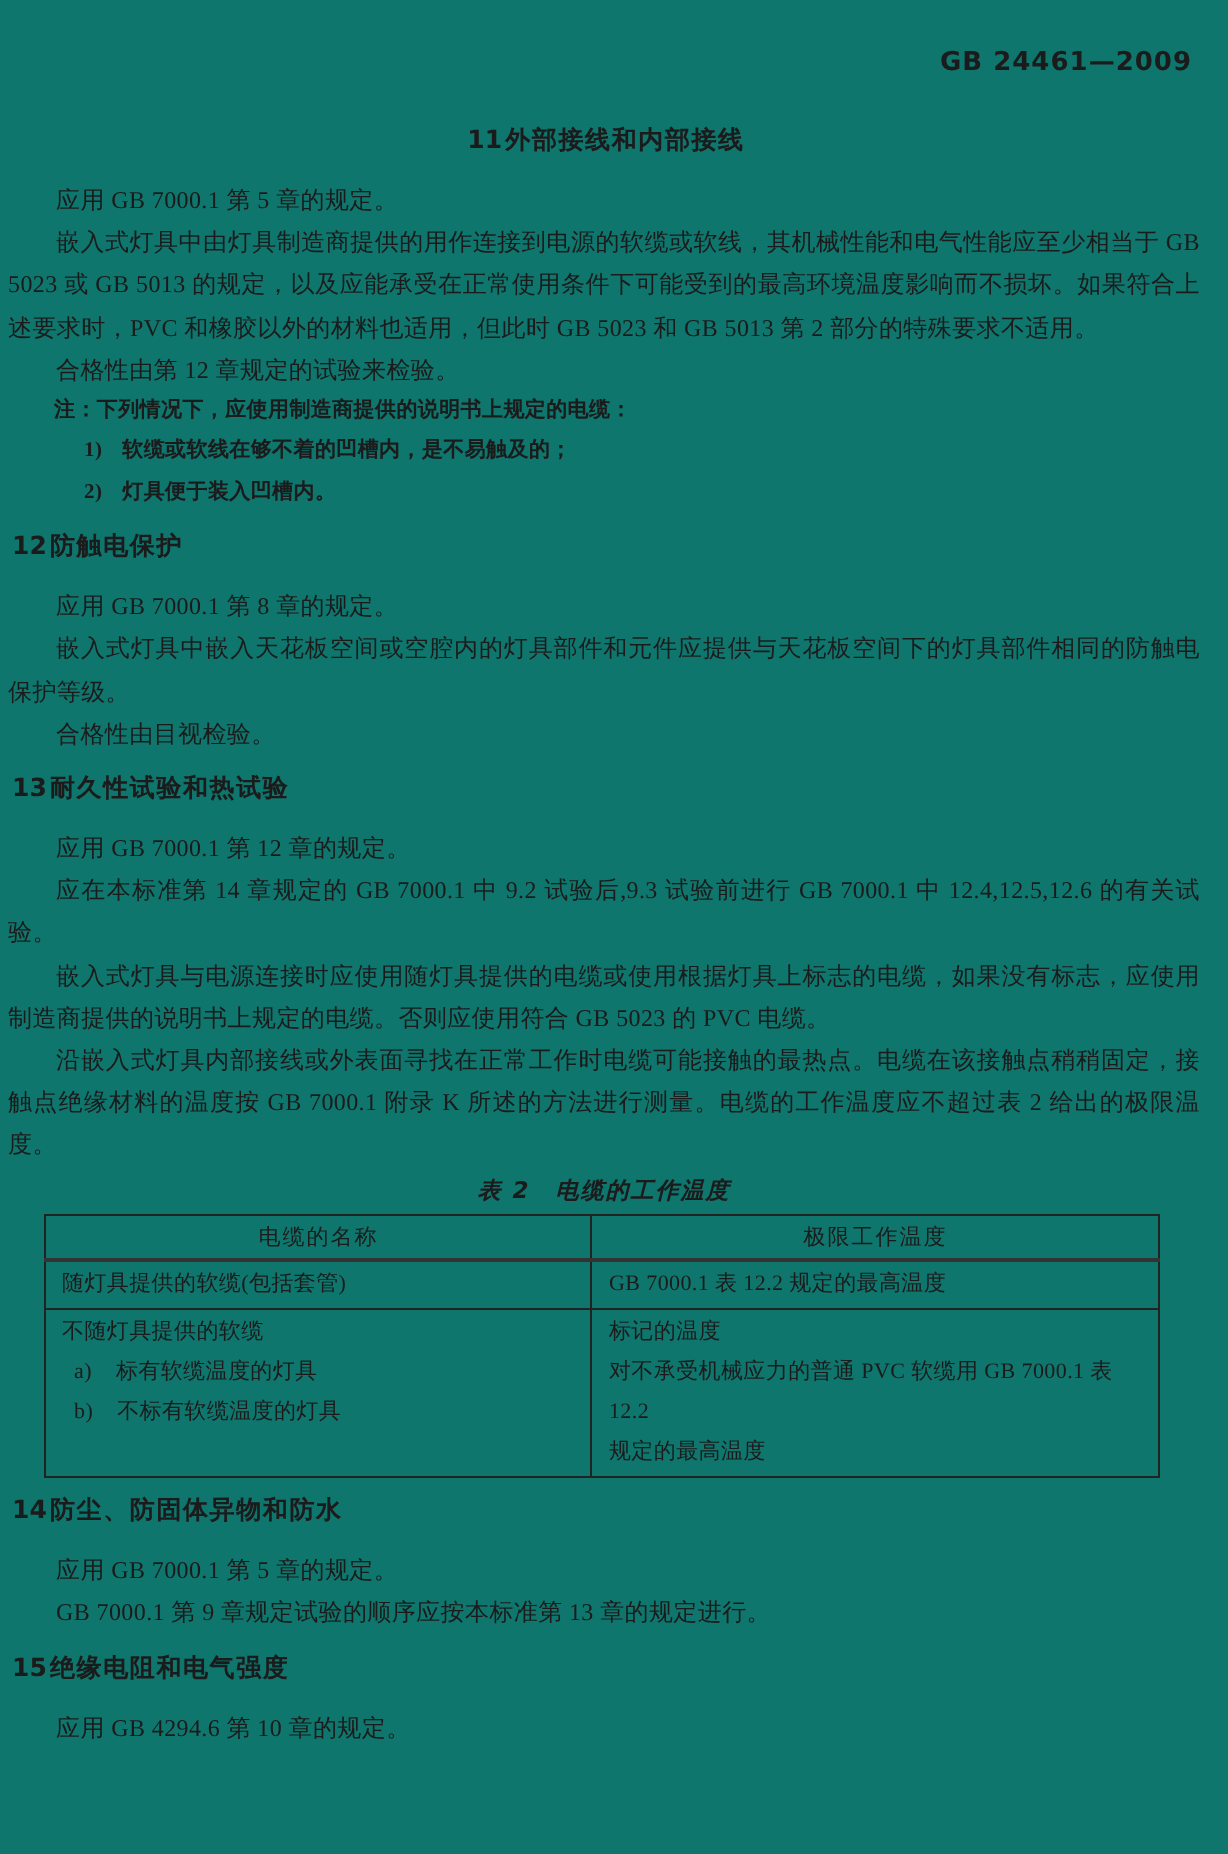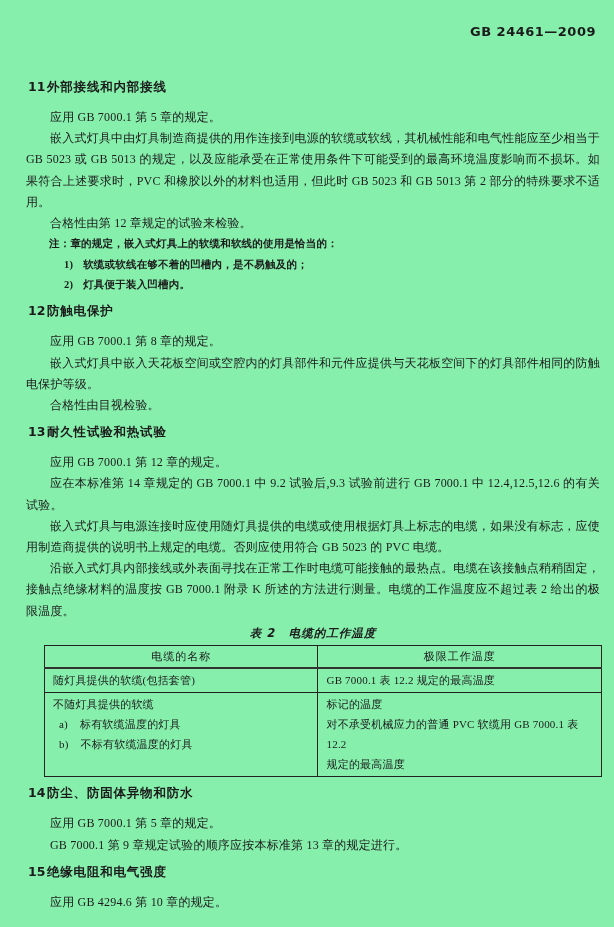--- a/index.html
+++ b/index.html
@@ -6,23 +6,23 @@
   html,body { width:614px; }
   body {
     height:927px;
     background:#ffffff;
     color:#1b1b1b;
     font-family:"Liberation Serif","DejaVu Serif",serif;
     overflow:hidden;
   }
   .page {
     width:614px; height:927px;
-    padding:24px 14px 0 26px;
+    padding:24px 14px 0 4px;
     position:relative;
-    background:#86efac;
+    background:#0f766e;
   }
   .doc-header {
     text-align:right;
     font-family:"DejaVu Sans","Liberation Sans",sans-serif;
     font-weight:700;
     font-size:13px;
     letter-spacing:0.5px;
     padding-right:4px;
     height:16px;
   }
@@ -31,21 +31,21 @@
     align-items:baseline;
     font-family:"DejaVu Sans","Liberation Sans",sans-serif;
     font-weight:700;
     font-size:12.5px;
     letter-spacing:0.8px;
     margin-left:2px;
     margin-top:6px;
     height:17px;
   }
   .sec-heading .sec-no { min-width:19px; letter-spacing:0; }
-  .first-heading { margin-top:39px; }
+  .first-heading { margin-top:22px;justify-content:center; }
   .body-p {
     font-size:12px;
     line-height:21.2px;
     text-align:justify;
     letter-spacing:0.2px;
     text-indent:2em;
   }
   .p-gap { margin-top:11px; }
   .note {
     font-size:10.5px;
@@ -109,21 +109,21 @@
 
   <div class="doc-header">GB 24461—2009</div>
 
   <div class="sec-heading first-heading">
     <span class="sec-no">11</span>
     <span class="sec-title">外部接线和内部接线</span>
   </div>
   <p class="body-p p-gap">应用 GB 7000.1 第 5 章的规定。</p>
   <p class="body-p">嵌入式灯具中由灯具制造商提供的用作连接到电源的软缆或软线，其机械性能和电气性能应至少相当于 GB 5023 或 GB 5013 的规定，以及应能承受在正常使用条件下可能受到的最高环境温度影响而不损坏。如果符合上述要求时，PVC 和橡胶以外的材料也适用，但此时 GB 5023 和 GB 5013 第 2 部分的特殊要求不适用。</p>
   <p class="body-p">合格性由第 12 章规定的试验来检验。</p>
-  <div class="note">注：章的规定，嵌入式灯具上的软缆和软线的使用是恰当的：</div>
+  <div class="note">注：下列情况下，应使用制造商提供的说明书上规定的电缆：</div>
   <div class="note-item">
     <span class="no">1)</span>
     <span>软缆或软线在够不着的凹槽内，是不易触及的；</span>
   </div>
   <div class="note-item">
     <span class="no">2)</span>
     <span>灯具便于装入凹槽内。</span>
   </div>
 
   <div class="sec-heading sec-gap">

